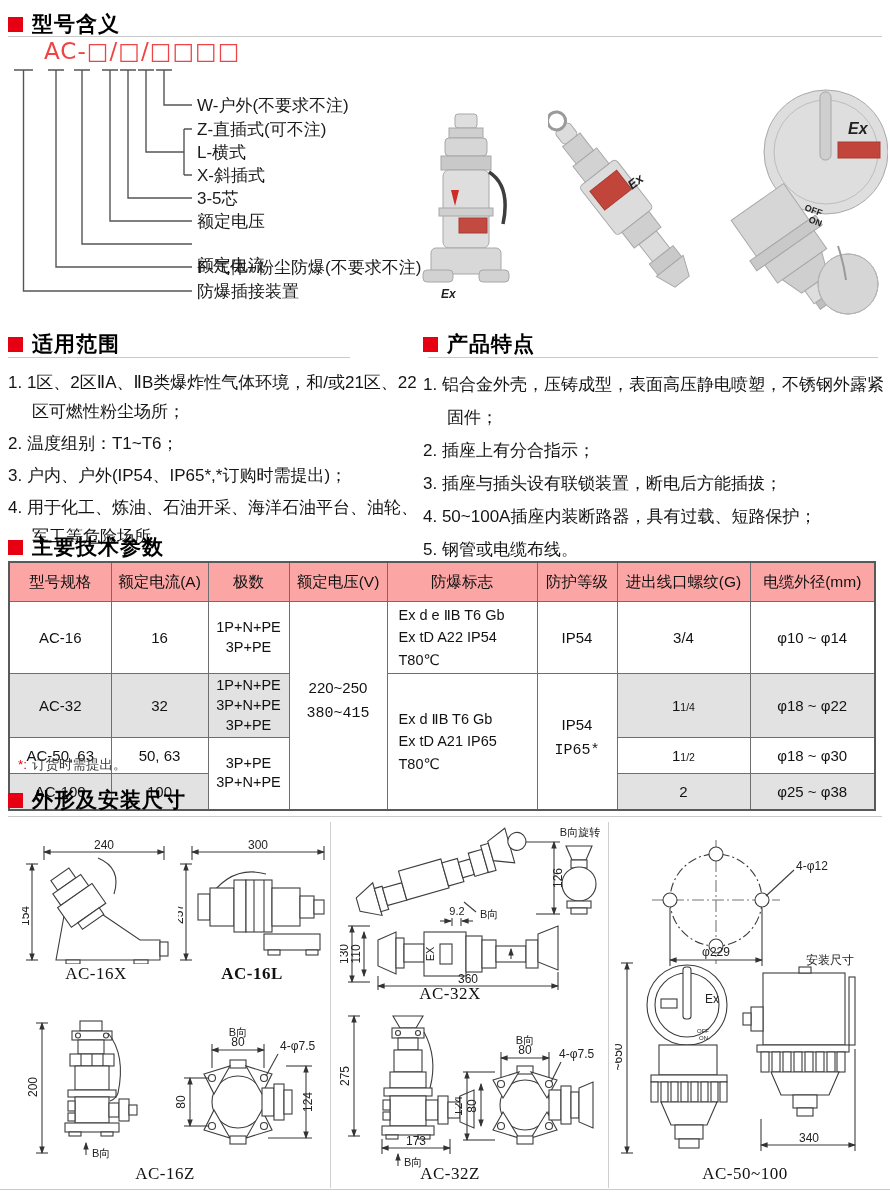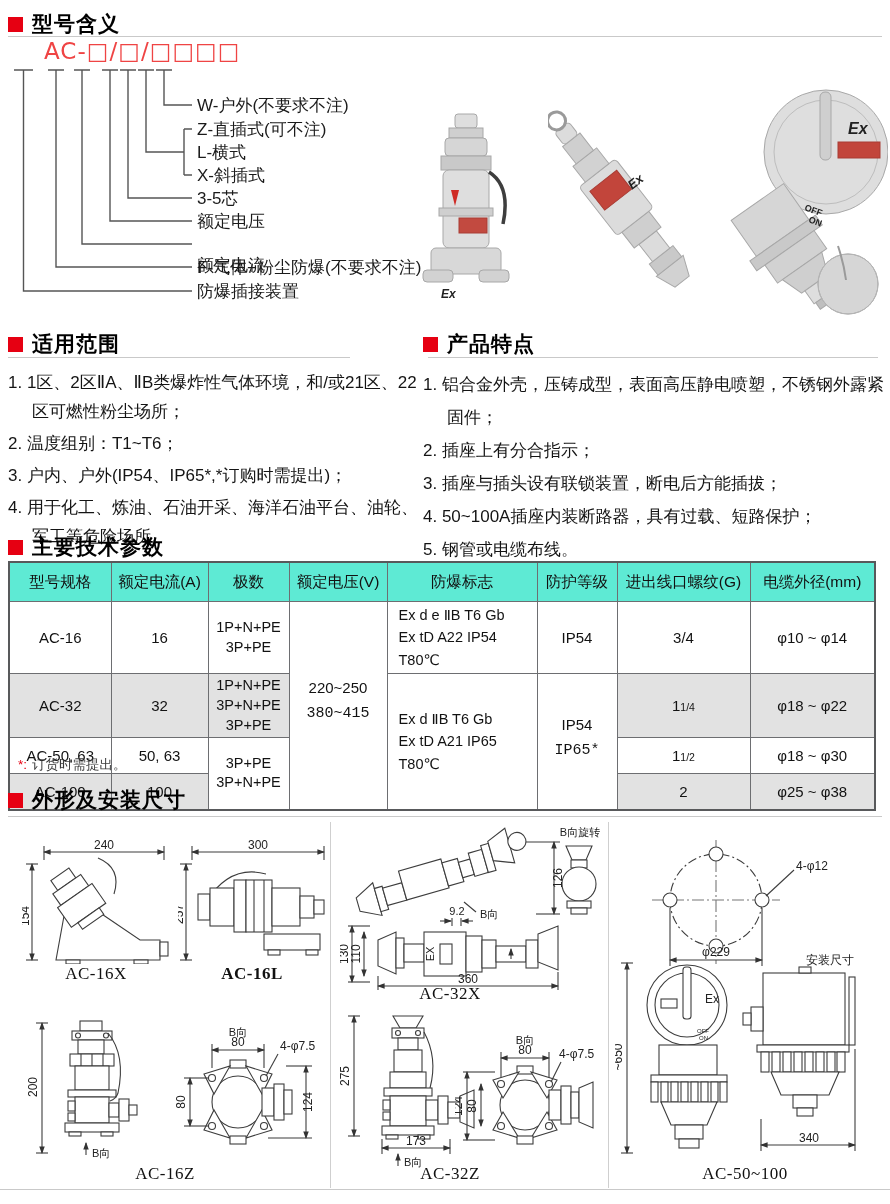--- a/index.html
+++ b/index.html
@@ -18,21 +18,21 @@
   .tree-label{position:absolute;left:197px;font-size:17px;color:#1a1a1a;white-space:nowrap;}
   
   .list{position:absolute;font-size:17px;color:#141414;}
   .list .li{padding-left:24px;text-indent:-24px;}
   .list-scope .li{line-height:29px;margin-bottom:3px;}
   .list-feat .li{line-height:33px;}
   
   .ptable{position:absolute;left:8px;top:561px;border-collapse:collapse;table-layout:fixed;
           border:2px solid #58595b;font-size:15px;color:#121212;}
   .ptable th,.ptable td{border:1px solid #6d6e71;text-align:center;padding:2px 3px;}
-  .ptable th{background:#5eead4;font-weight:normal;font-size:15.5px;height:34px;}
+  .ptable th{background:#fca5a5;font-weight:normal;font-size:15.5px;height:34px;}
   .ptable td.gray{background:#e2e2e2;}
   .ptable td.lft{text-align:left;padding-left:11px;font-size:14.5px;line-height:1.55;}
   .ptable .poles{line-height:1.35;font-size:14.5px;}
   .frac{font-size:10.5px;}
   .vgap{margin:9px 0;font-family:Liberation Mono, monospace;}
   .footnote{position:absolute;left:10px;top:756px;font-size:13.5px;color:#3a3a3a;margin-left:8px;}
   .footnote .star{color:#e60012;margin-right:5px;}
   
   .drw{position:absolute;}
   .cap{position:absolute;font-family:"Liberation Serif","DejaVu Serif",serif;font-size:17px;

